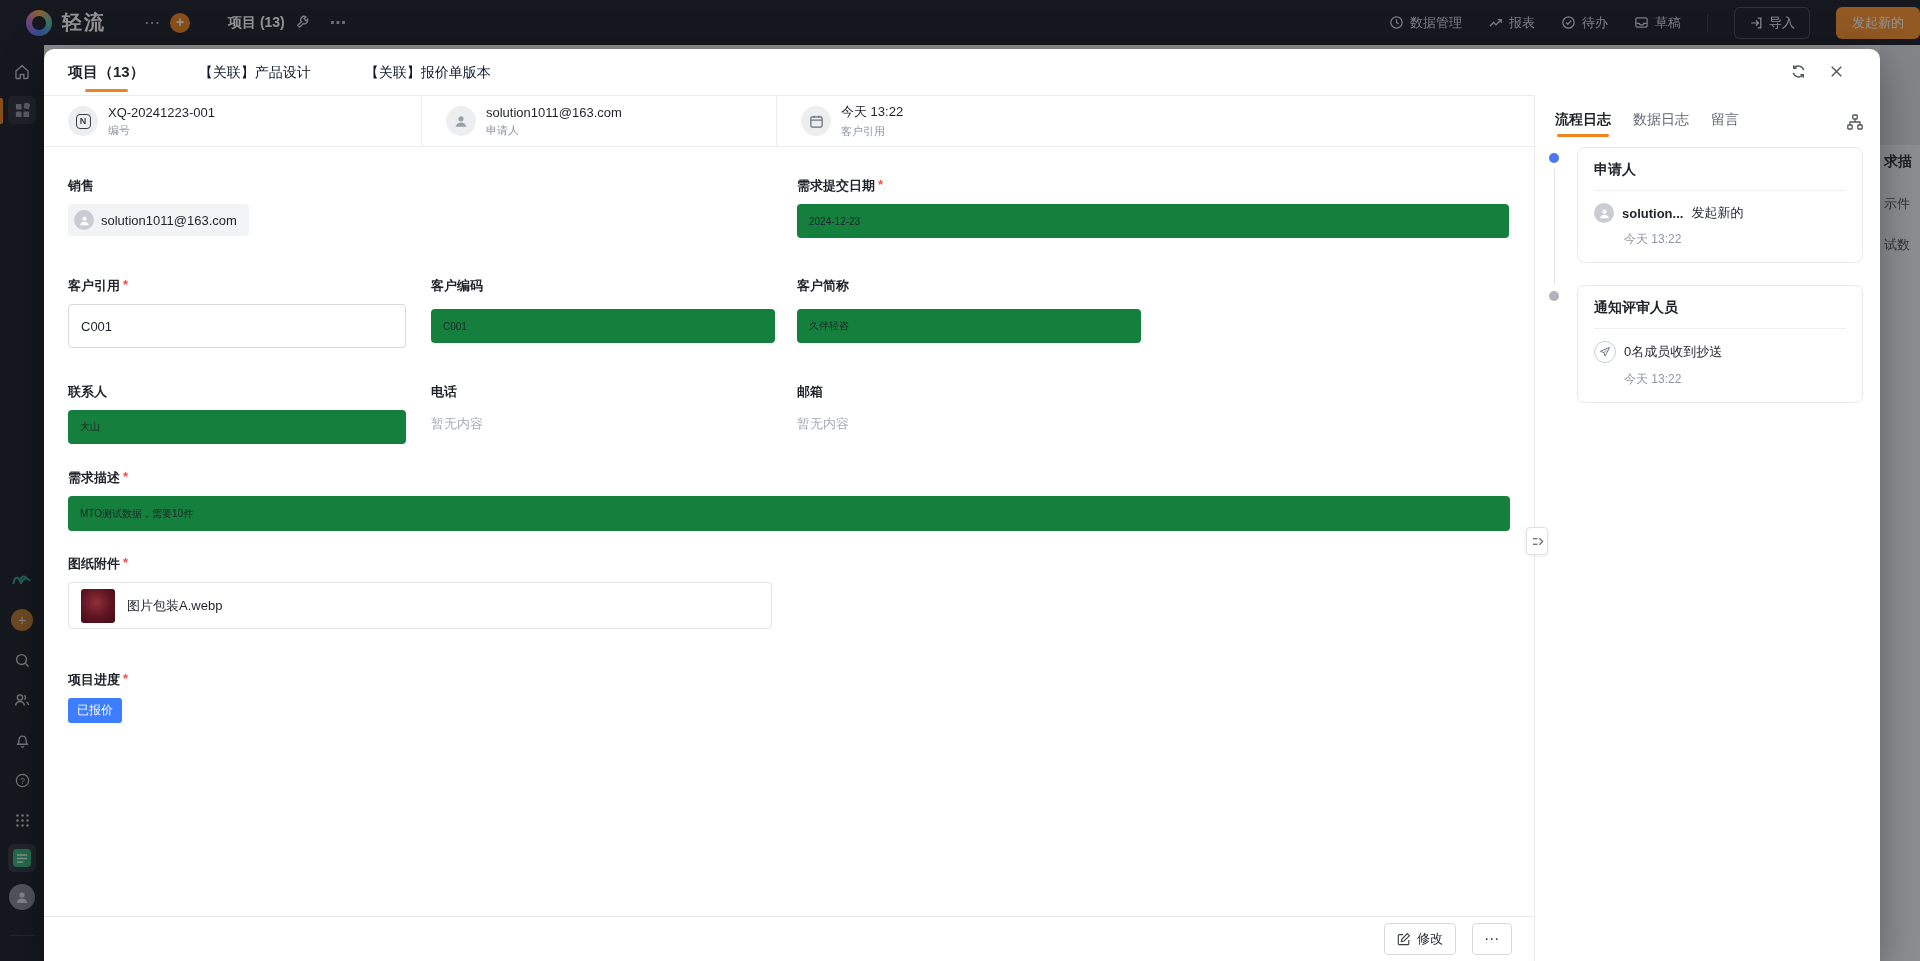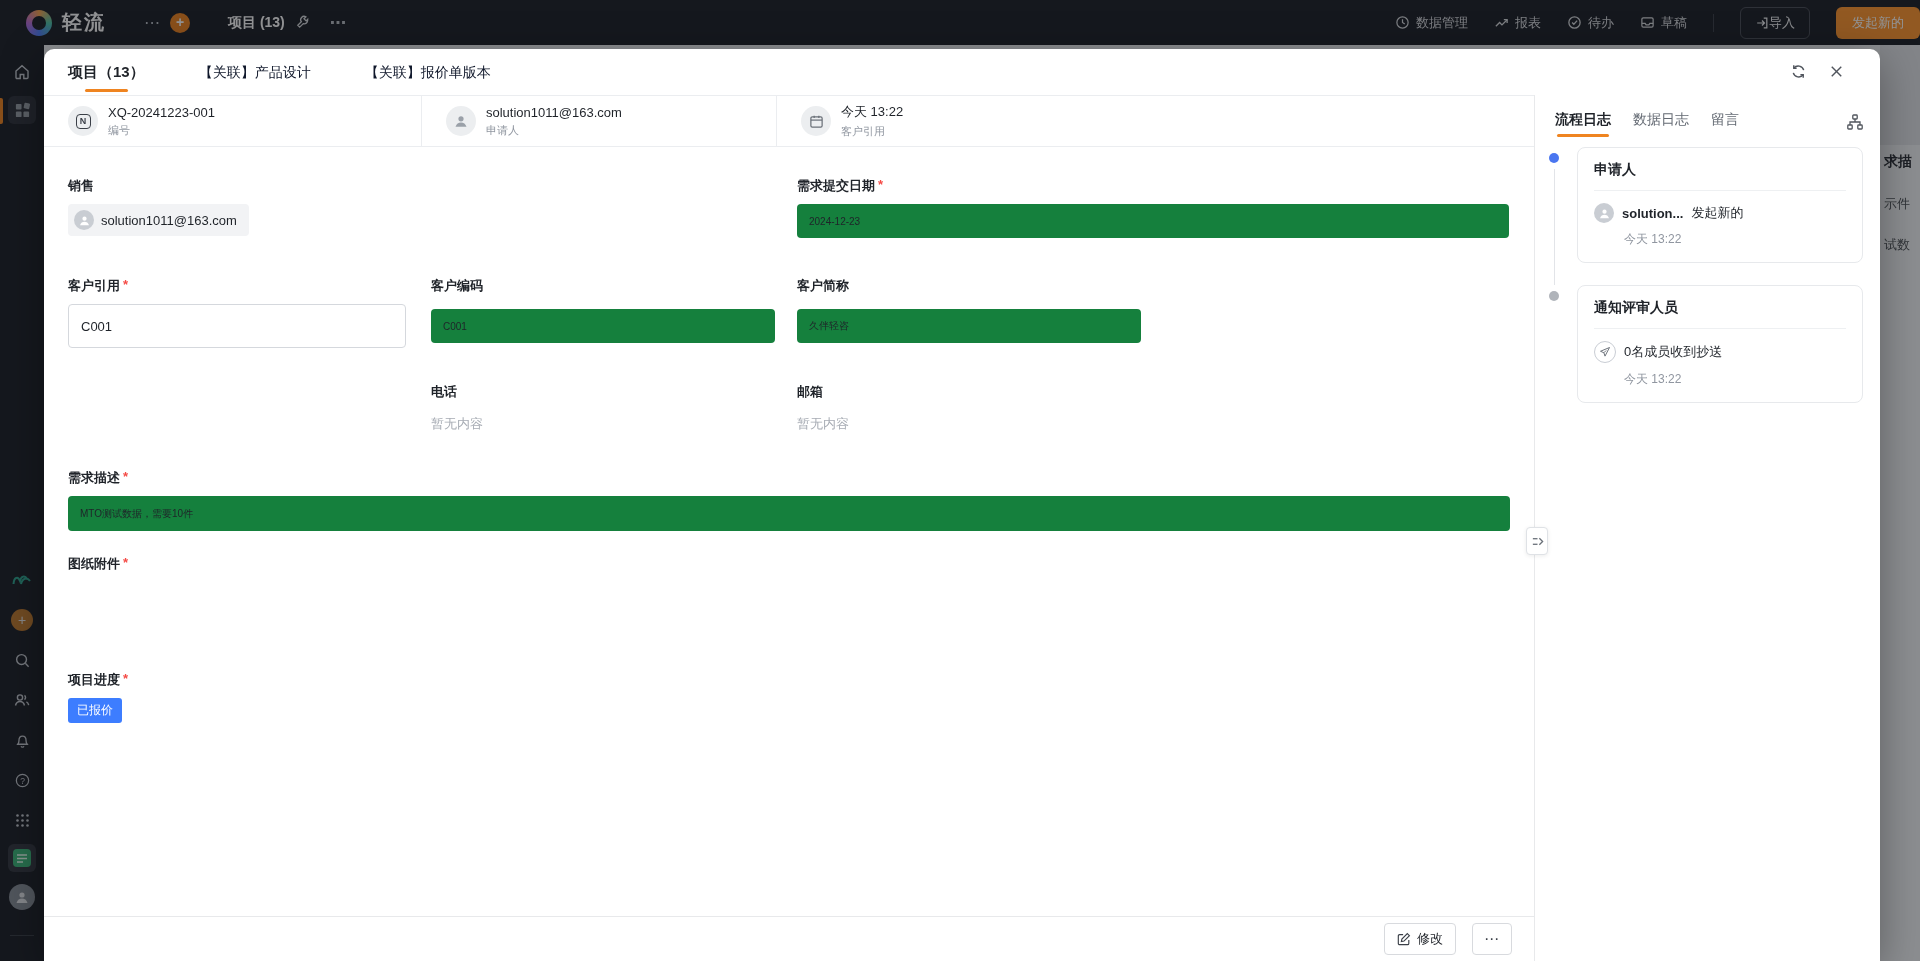--- a/index.html
+++ b/index.html
@@ -19,21 +19,21 @@
   .ws-tab { display:flex; align-items:center; gap:8px; background:#262a32; height:45px;
     padding:0 14px; font-size:14px; color:#f0f1f3; }
   .tb-more { color:#b9bdc4; font-size:16px; padding:0 10px; cursor:pointer; }
   .plus-circle { width:20px; height:20px; border-radius:50%; background:#ef8420; color:#fff;
     font-size:14px; line-height:19px; text-align:center; font-weight:bold; }
   .page-tab { display:flex; align-items:center; gap:10px; margin-left:38px; font-size:14px;
     color:#fff; font-weight:bold; }
   #topbar-right { margin-left:auto; display:flex; align-items:center; gap:26px; }
   .tb-item { display:flex; align-items:center; gap:6px; font-size:13px; color:#d8dade; cursor:pointer; }
   .tb-divider { width:1px; height:18px; background:#3c4049; }
-  .btn-import { display:flex; align-items:center; gap:0; border:1px solid #4a4e57;
+  .btn-import { display:flex; align-items:center; gap:6px; border:1px solid #4a4e57;
     border-radius:6px; padding:6px 14px; font-size:13px; color:#f0f1f3; cursor:pointer; }
   .btn-create { background:#ff962e; color:#fff; border-radius:6px; padding:7px 16px;
     font-size:13px; cursor:pointer; }
 
   #rail { position:absolute; left:0; top:45px; width:44px; height:916px;
     background:#1d2027; z-index:1; }
   .rail-ic { position:absolute; left:8px; width:28px; height:28px; display:flex;
     align-items:center; justify-content:center; color:#c6cad1; cursor:pointer; }
   .rail-hl { background:#2e323b; border-radius:6px; }
   .rail-indicator { position:absolute; left:0; top:53px; width:3px; height:26px;
@@ -397,20 +397,26 @@
         </div>
       <div class="ginput" style="margin-top:14px">C001</div>
     </div>
     <div class="field" style="left:753px;top:130px;width:344px">
       <div class="flabel">
           <span>客户简称</span>
         </div>
       <div class="ginput" style="margin-top:14px">久伴轻咨</div>
     </div>
 
+    <div class="field" style="left:24px;top:236px;width:338px">
+      <div class="flabel">
+          <span>联系人</span>
+        </div>
+      <div class="ginput">大山</div>
+    </div>
     <div class="field" style="left:387px;top:236px;width:344px">
       <div class="flabel">
           <span>电话</span>
         </div>
       <div class="empty-txt">暂无内容</div>
     </div>
     <div class="field" style="left:753px;top:236px;width:344px">
       <div class="flabel">
           <span>邮箱</span>
         </div>
@@ -423,20 +429,24 @@
         <span class="req">*</span>
         </div>
       <div class="ginput" style="height:35px">MTO测试数据，需要10件</div>
     </div>
 
     <div class="field" style="left:24px;top:408px;width:704px">
       <div class="flabel">
           <span>图纸附件</span>
         <span class="req">*</span>
         </div>
+      <div class="attach-box">
+        <div class="thumb"></div>
+        <span class="attach-name">图片包装A.webp</span>
+      </div>
     </div>
 
     <div class="field" style="left:24px;top:524px;width:340px">
       <div class="flabel">
           <span>项目进度</span>
         <span class="req">*</span>
         </div>
       <span class="badge-blue">已报价</span>
     </div>
   </div>

